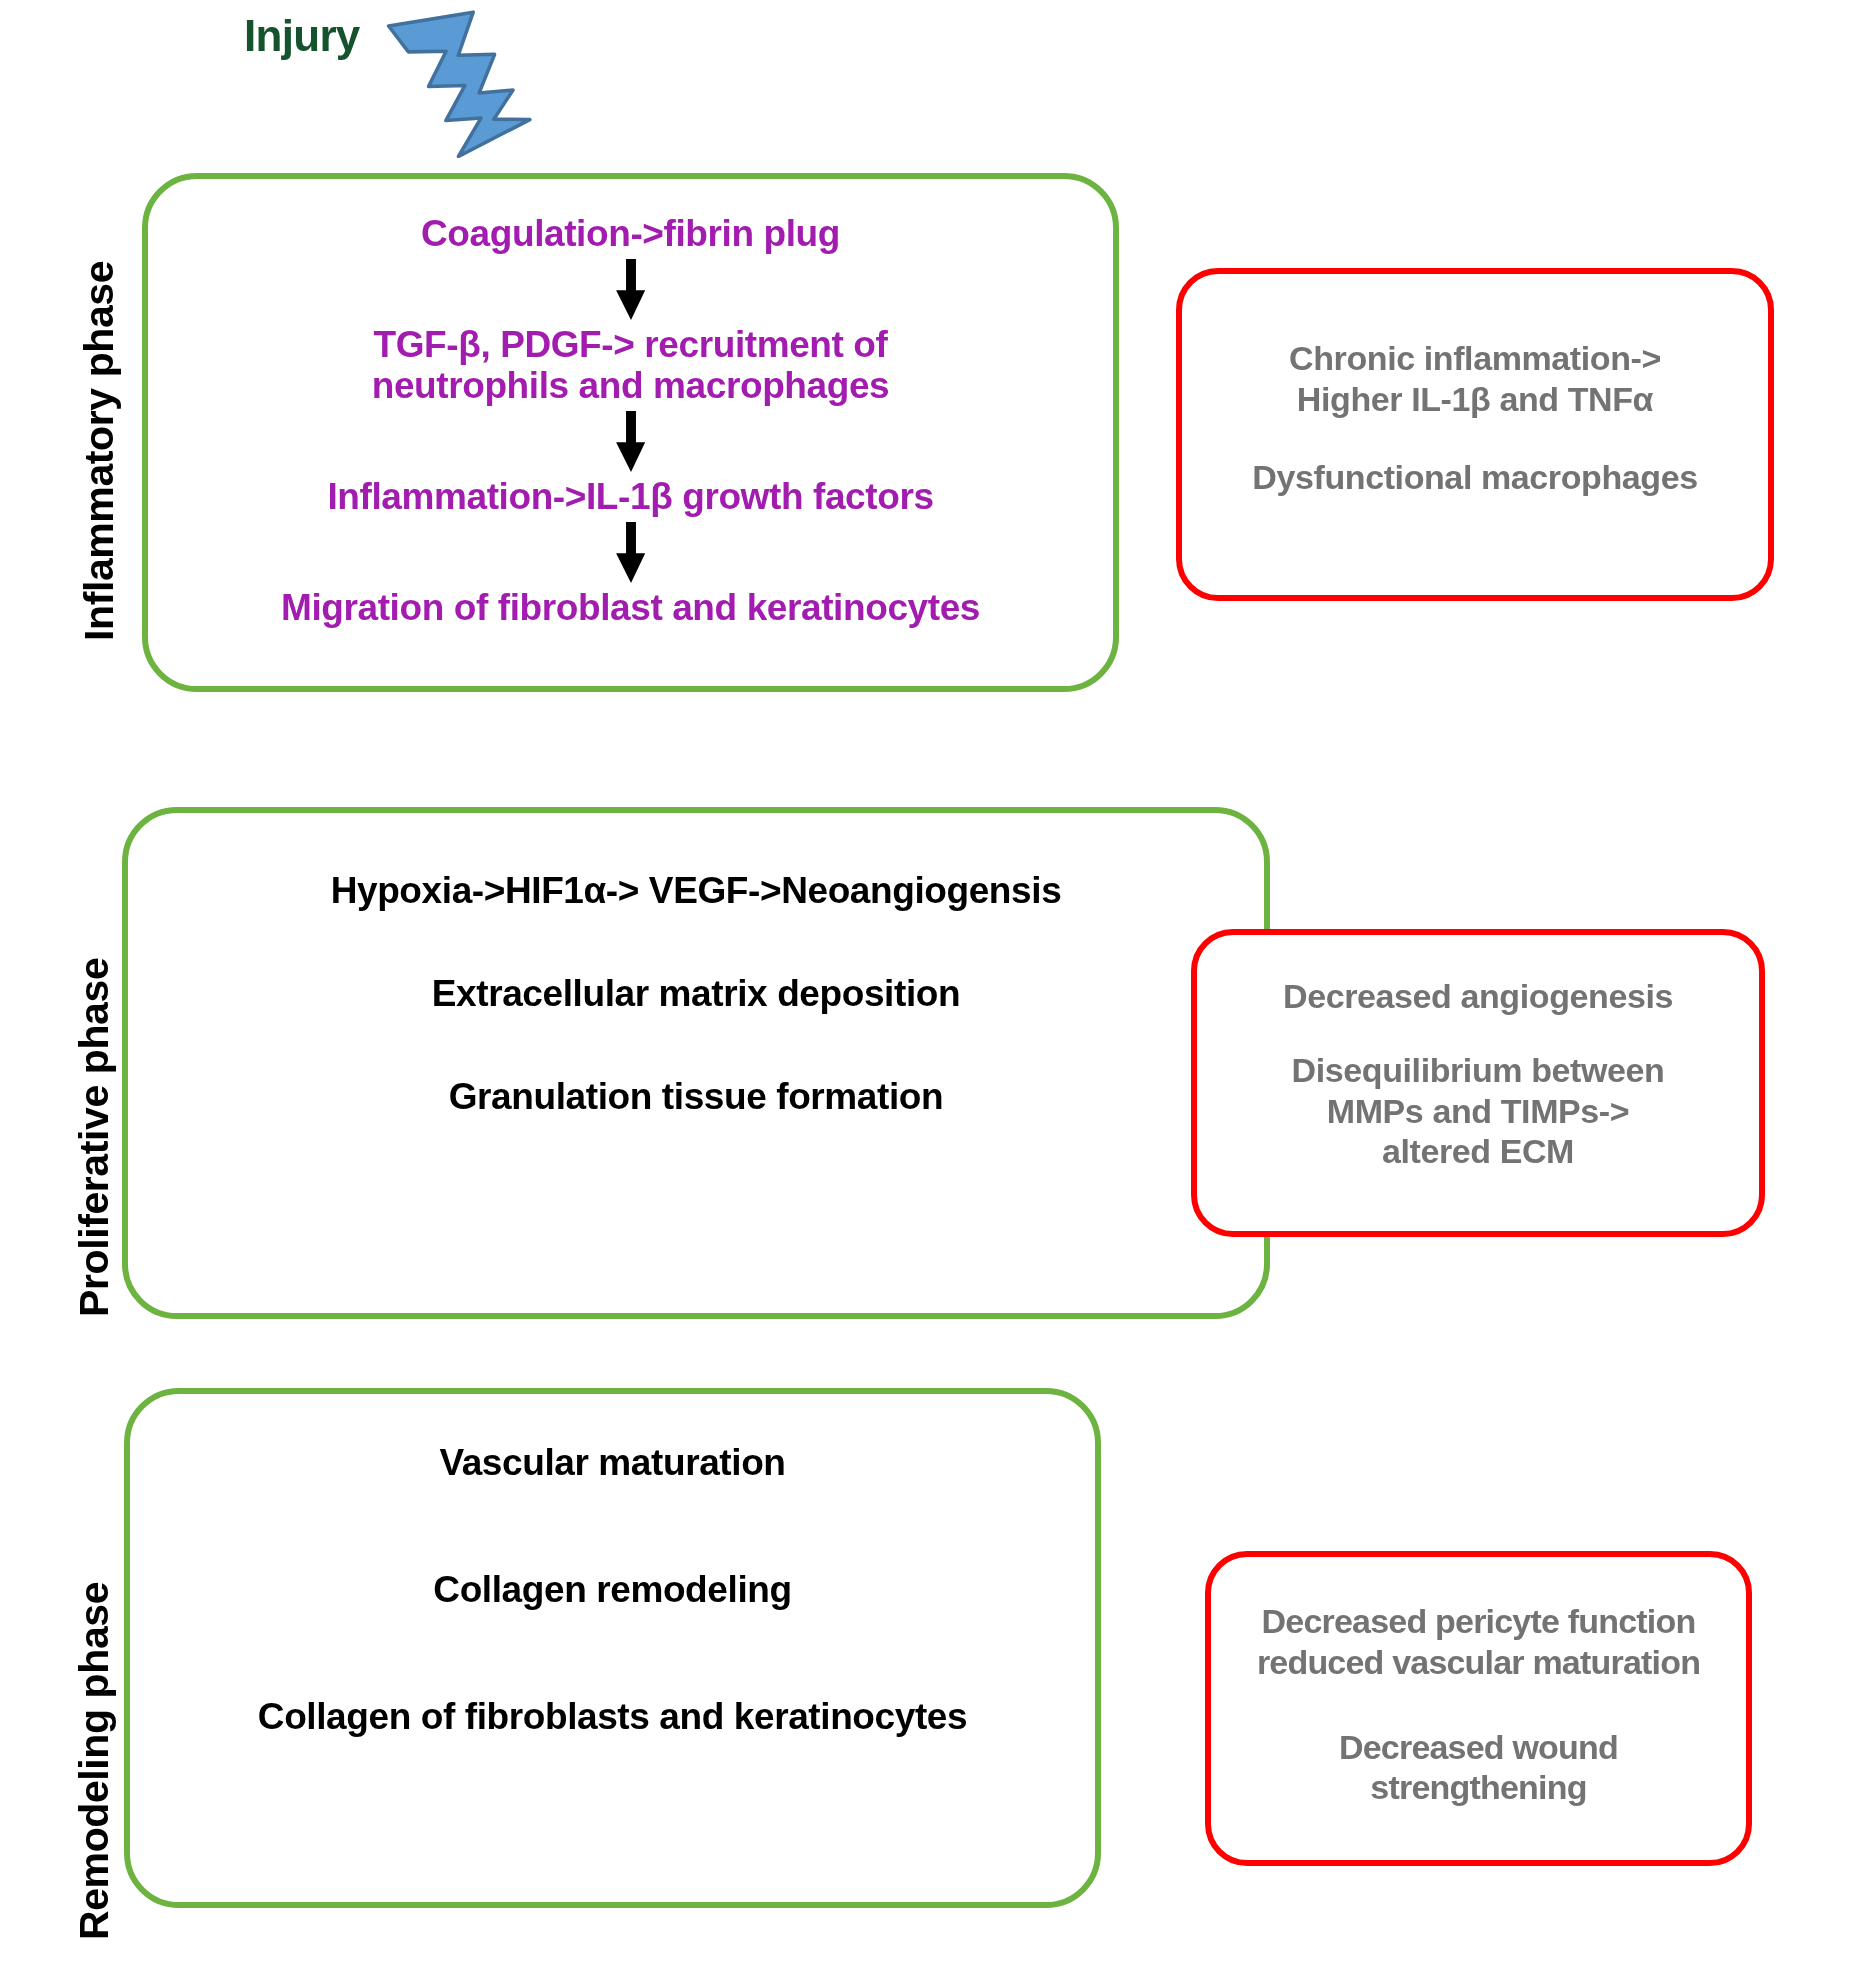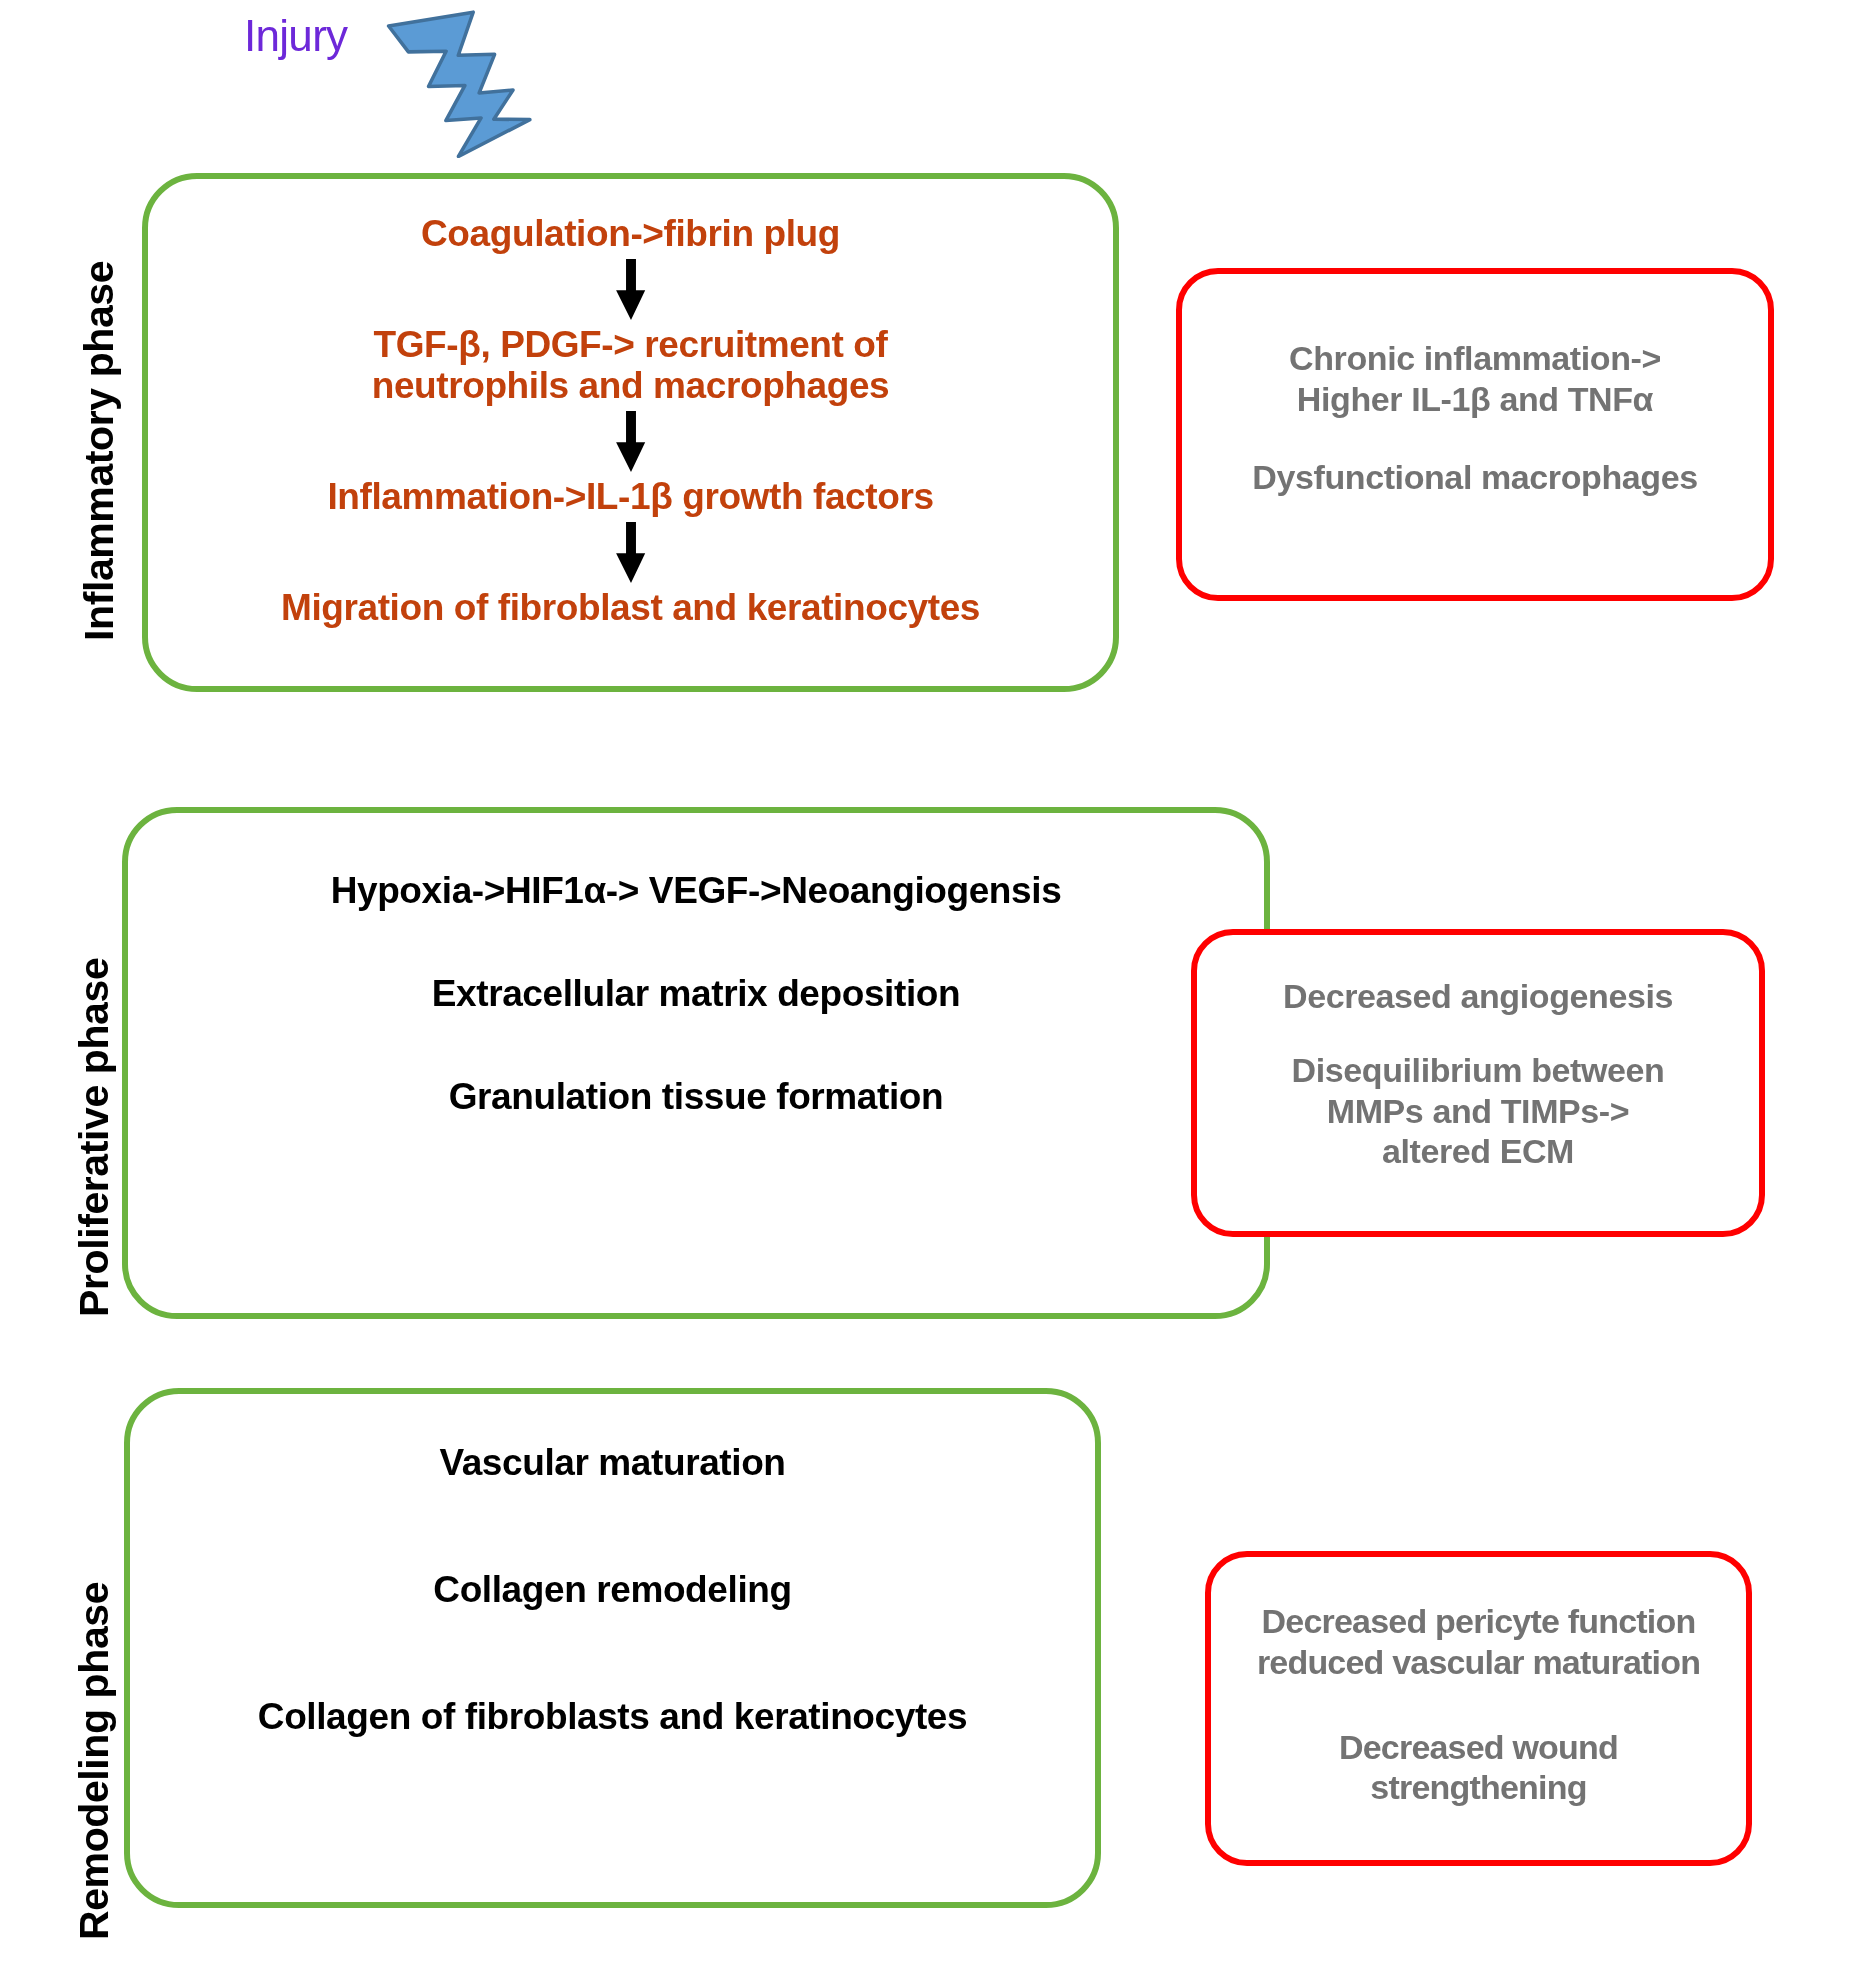--- a/index.html
+++ b/index.html
@@ -7,21 +7,21 @@
     width:1851px;height:1985px;background:#fff;
     font-family:"Liberation Sans","DejaVu Sans",sans-serif;
     position:relative;overflow:hidden;
   }
   .stage{position:absolute;inset:0;}
 
   
   #injury-group{position:absolute;left:244px;top:5.7px;width:340px;height:149px;}
   #injury-label{
     position:absolute;left:0;top:5.7px;
-    font-size:44px;font-weight:normal;color:#6d28d9;
+    font-size:44px;font-weight:bold;color:#14532d;
     letter-spacing:-0.7px;white-space:nowrap;
     font-family:"Liberation Sans","DejaVu Sans",sans-serif;
   }
   #bolt{position:absolute;left:131px;top:0;width:177px;height:152px;}
 
   
   .phase-label{
     position:absolute;
     font-size:41px;font-weight:bold;color:#000;
     white-space:nowrap;
@@ -56,21 +56,21 @@
   #rbox-0{left:1176px;top:268px;width:598px;height:333px;}
   #rbox-1{left:1191px;top:929px;width:574px;height:308px;}
   #rbox-2{left:1205px;top:1551px;width:547px;height:315px;}
 
   
   .g-flow{
     position:absolute;left:-21px;right:-21px;top:0;
     text-align:center;
   }
   .g-line{
-    font-size:37px;font-weight:bold;color:#c2410c;
+    font-size:37px;font-weight:bold;color:#a21caf;
     line-height:1.12;letter-spacing:-0.4px;
     white-space:pre-line;
   }
   .arrow{
     display:block;
     margin:0 auto;
     line-height:1;
   }
   .arrow svg{display:block;margin:0 auto;}
 

